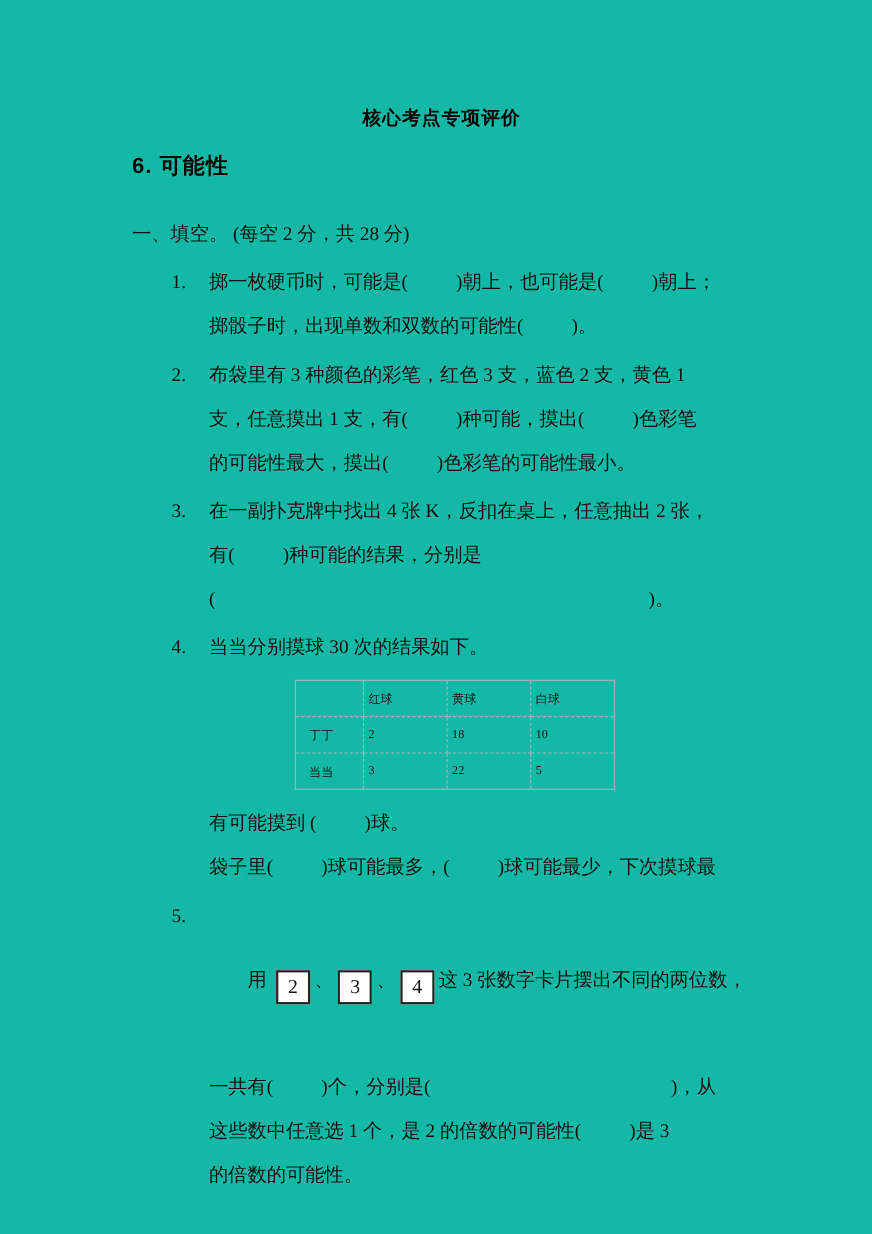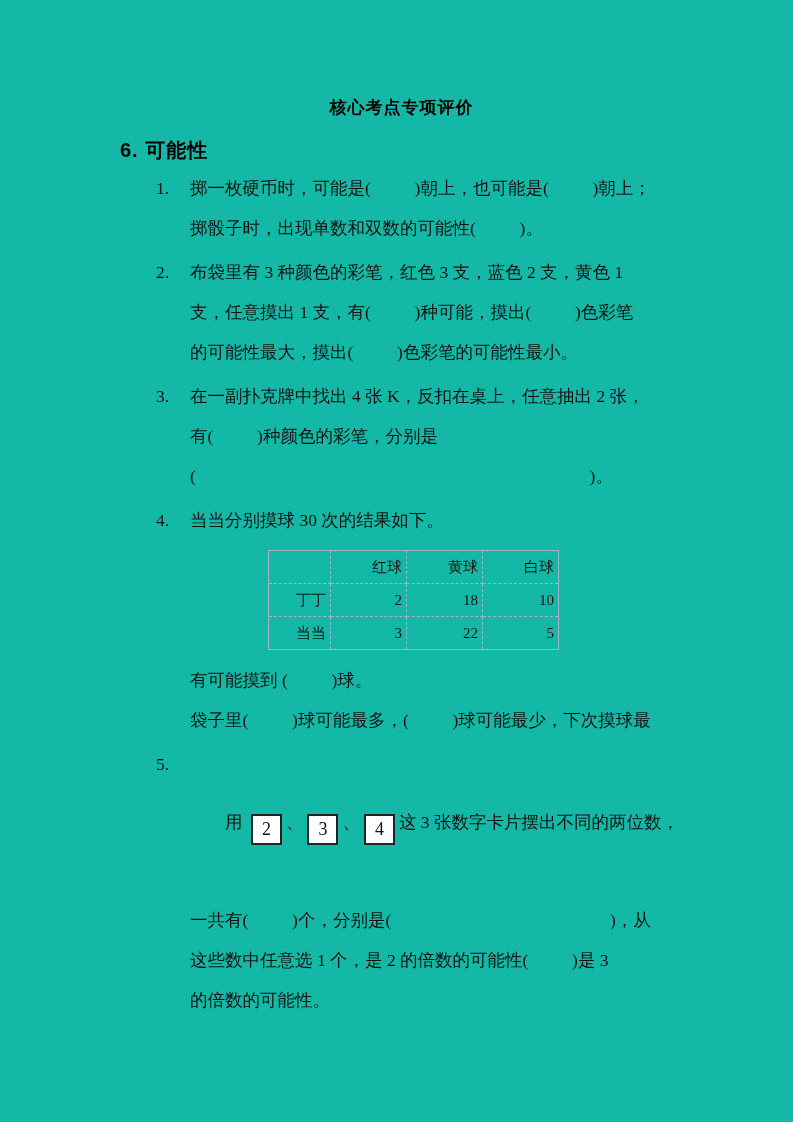--- a/index.html
+++ b/index.html
@@ -81,36 +81,37 @@
   .result-table {
     border-collapse: collapse;
     margin: 10px 0 10px 78px;
     border: 1.5px solid #a3b3c3;
   }
 
   .result-table td {
     border: 1px dashed #a3b3c3;
     width: 76px;
     height: 33px;
-    text-align: right;
+    text-align: left;
     vertical-align: middle;
-    font-size: 15px;
+    font-size: 11px;
     padding: 0 4px;
   }
 
   .result-table td.row-label { width: 62px; padding-left: 12px; }
 </style>
 </head>
 <body>
 
 <div class="page">
 
   <h1 class="doc-title">核心考点专项评价</h1>
   <h2 class="doc-subtitle">6. 可能性</h2>
 
+  <div class="section-heading">一、填空。 (每空 2 分，共 28 分)</div>
 
   <div class="item">
     <span class="num">1.</span>
     <div class="body">
       <div class="line">掷一枚硬币时，可能是(          )朝上，也可能是(          )朝上；</div>
       <div class="line">掷骰子时，出现单数和双数的可能性(          )。</div>
     </div>
   </div>
 
   <div class="item">
@@ -119,21 +120,21 @@
       <div class="line">布袋里有 3 种颜色的彩笔，红色 3 支，蓝色 2 支，黄色 1</div>
       <div class="line">支，任意摸出 1 支，有(          )种可能，摸出(          )色彩笔</div>
       <div class="line">的可能性最大，摸出(          )色彩笔的可能性最小。</div>
     </div>
   </div>
 
   <div class="item">
     <span class="num">3.</span>
     <div class="body">
       <div class="line">在一副扑克牌中找出 4 张 K，反扣在桌上，任意抽出 2 张，</div>
-      <div class="line">有(          )种颜色的彩笔，分别是</div>
+      <div class="line">有(          )种可能的结果，分别是</div>
       <div class="line">(                                                                                          )。</div>
     </div>
   </div>
 
   <div class="item">
     <span class="num">4.</span>
     <div class="body">
       <div class="line">当当分别摸球 30 次的结果如下。</div>
 
       <table class="result-table">

